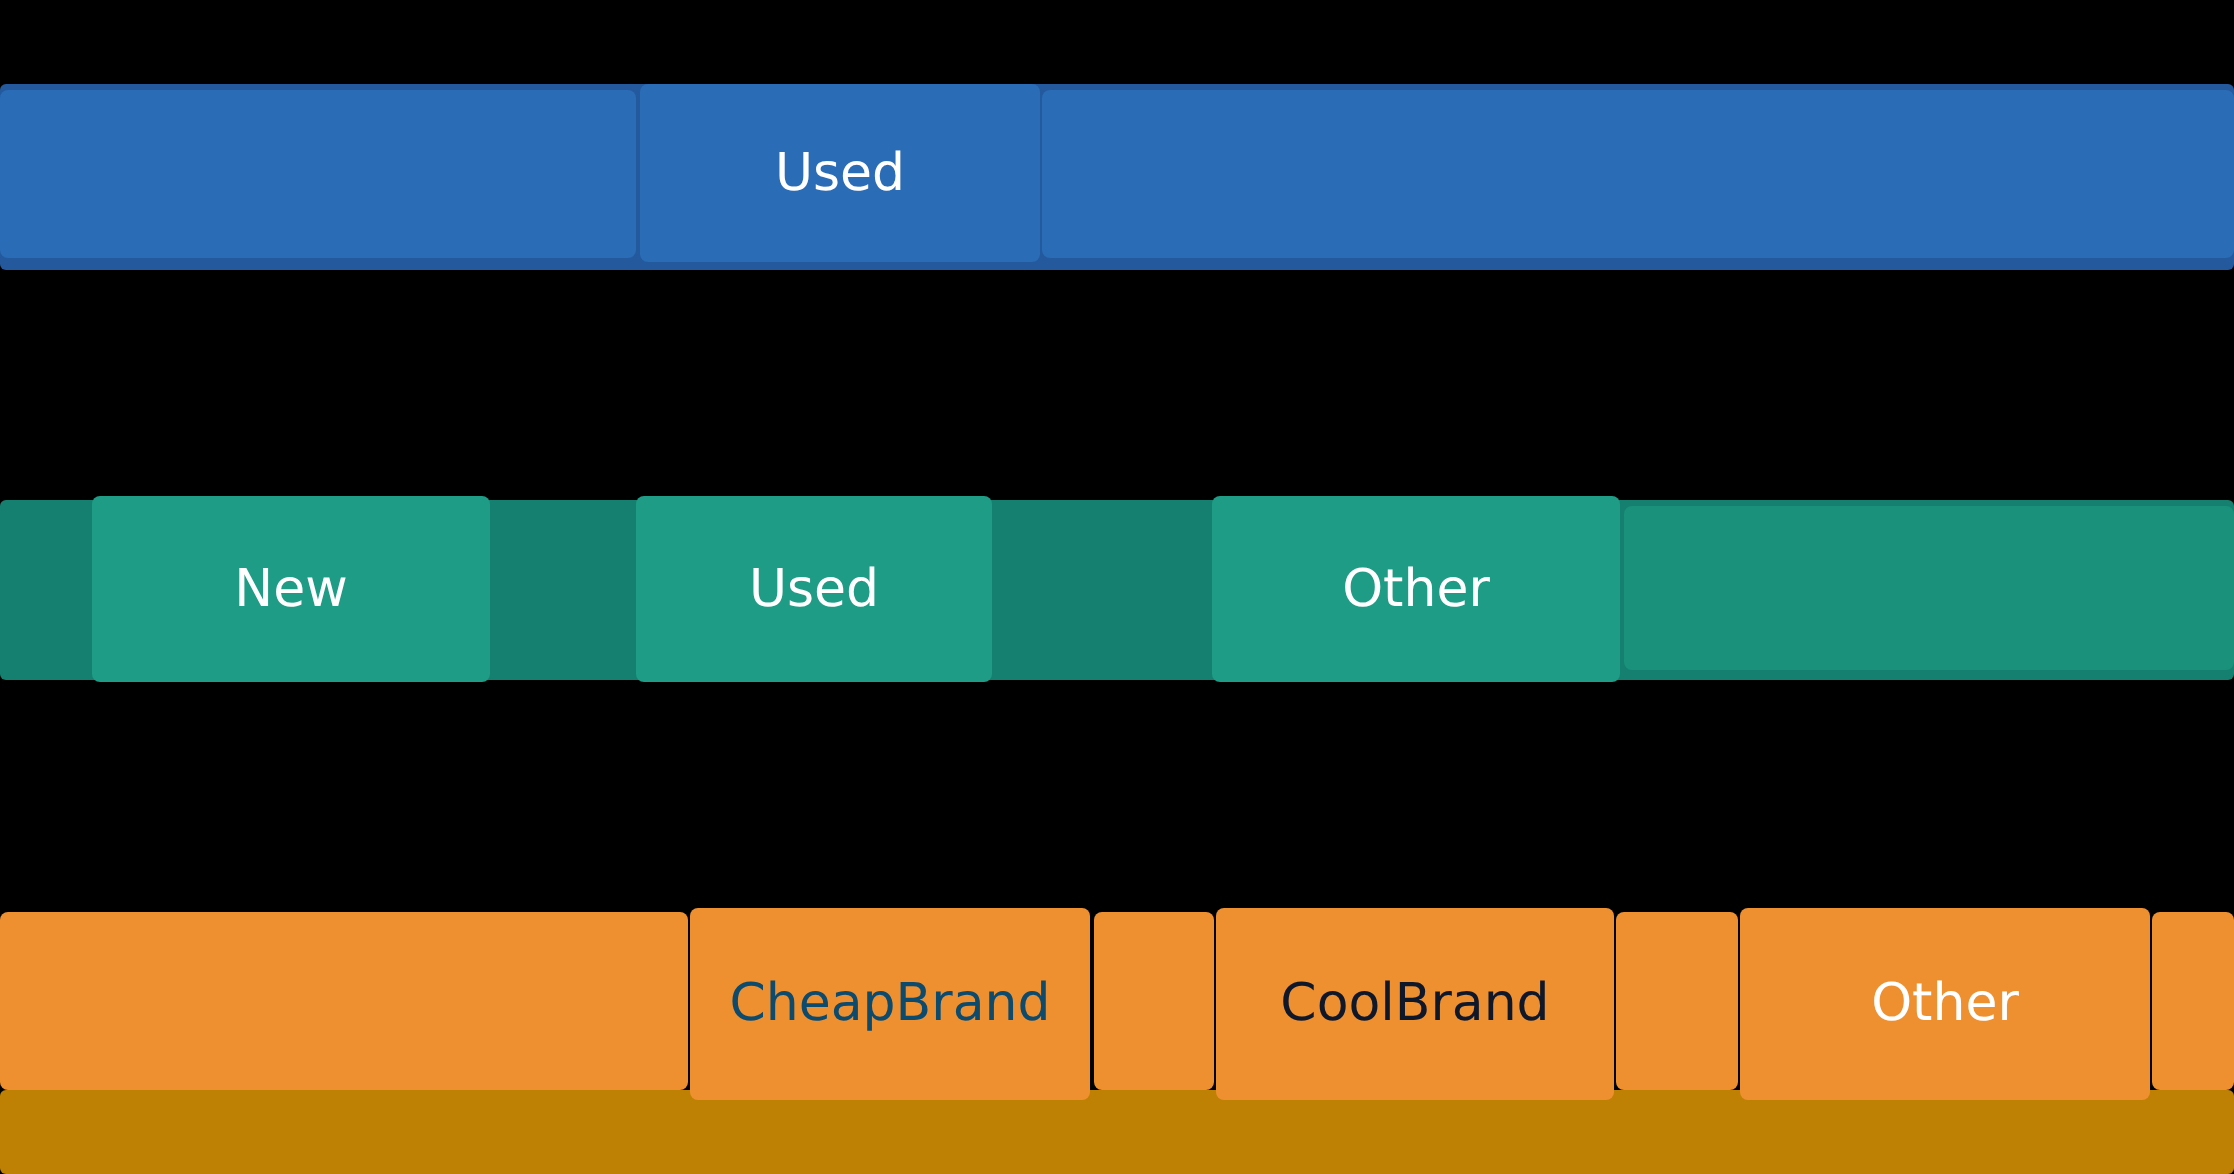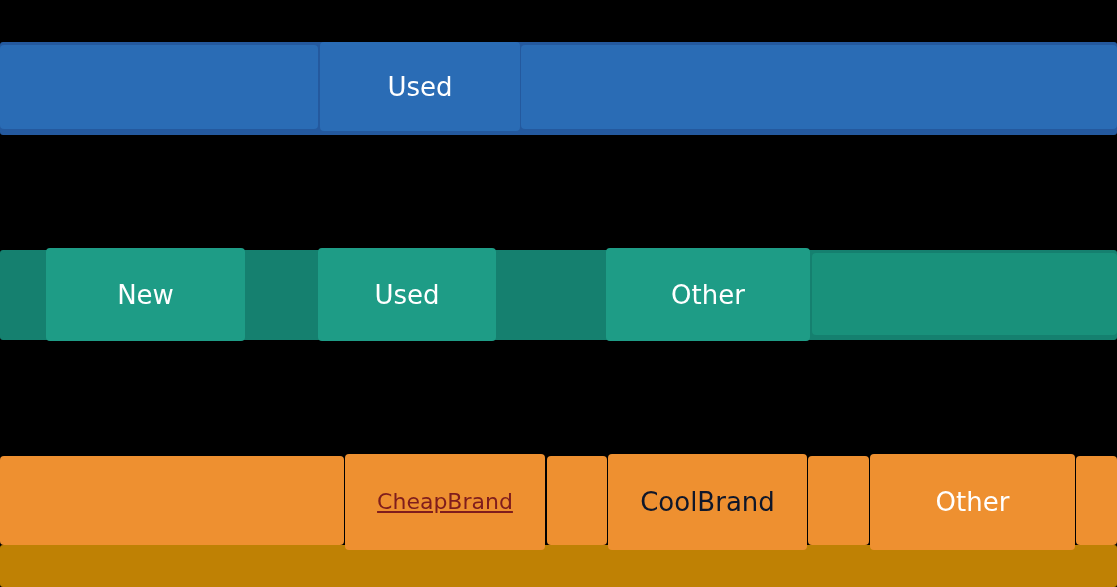--- a/index.html
+++ b/index.html
@@ -51,21 +51,21 @@
     <div class="tile" style="left: 318px; top: 248px; width: 178px; height: 93px; background: rgb(30, 156, 134);">
       <span class="tile-label" style="color: rgb(255, 255, 255); font-size: 26px;">Used</span>
     </div>
     <div class="tile" style="left: 606px; top: 248px; width: 204px; height: 93px; background: rgb(30, 156, 134);">
       <span class="tile-label" style="color: rgb(255, 255, 255); font-size: 26px;">Other</span>
     </div>
     <div class="tile" style="left: 812px; top: 253px; width: 305px; height: 82px; background: rgb(25, 145, 123);"></div>
     <div class="tile base" style="left: 0px; top: 545px; width: 1117px; height: 42px; background: rgb(191, 129, 4);"></div>
     <div class="tile" style="left: 0px; top: 456px; width: 344px; height: 89px; background: rgb(238, 144, 48);"></div>
     <div class="tile" style="left: 345px; top: 454px; width: 200px; height: 96px; background: rgb(238, 144, 48);">
-      <span class="tile-label" style="color: #7f1d1d; font-size: 22px; text-decoration: underline;">CheapBrand</span>
+      <span class="tile-label" style="color: #0c4a6e; font-size: 26px;">CheapBrand</span>
     </div>
     <div class="tile" style="left: 547px; top: 456px; width: 60px; height: 89px; background: rgb(238, 144, 48);"></div>
     <div class="tile" style="left: 608px; top: 454px; width: 199px; height: 96px; background: rgb(238, 144, 48);">
       <span class="tile-label" style="color: #0f172a; font-size: 26px;">CoolBrand</span>
     </div>
     <div class="tile" style="left: 808px; top: 456px; width: 61px; height: 89px; background: rgb(238, 144, 48);"></div>
     <div class="tile" style="left: 870px; top: 454px; width: 205px; height: 96px; background: rgb(238, 144, 48);">
       <span class="tile-label" style="color: rgb(255, 255, 255); font-size: 26px;">Other</span>
     </div>
     <div class="tile" style="left: 1076px; top: 456px; width: 41px; height: 89px; background: rgb(238, 144, 48);"></div>

